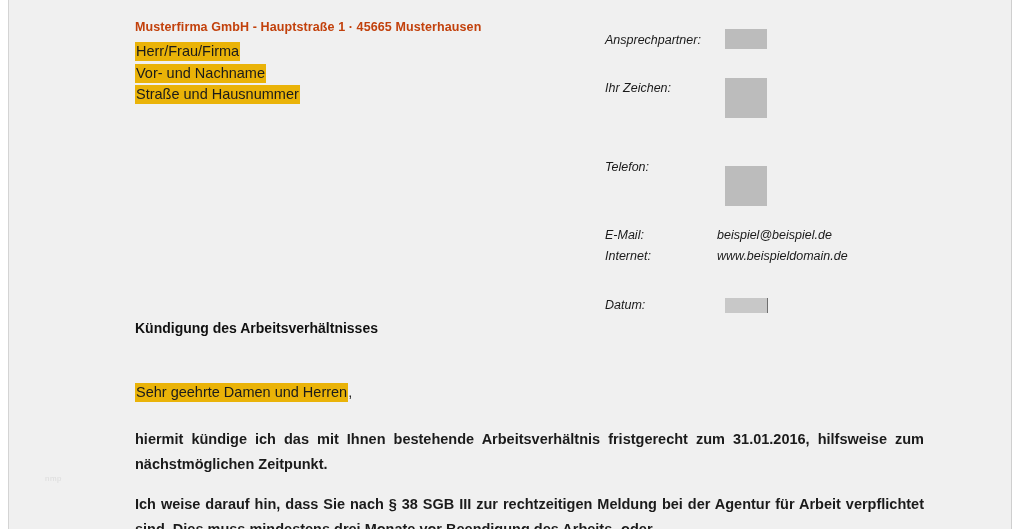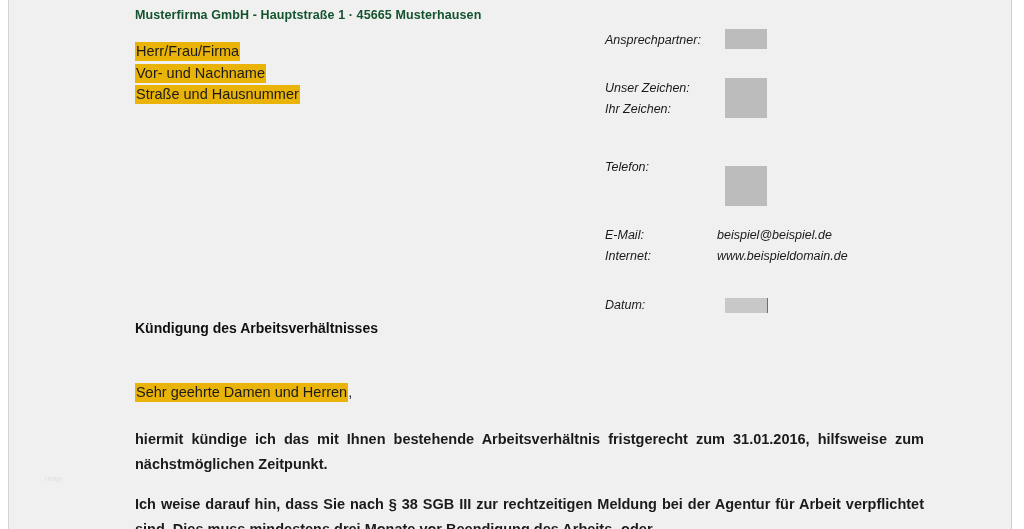--- a/index.html
+++ b/index.html
@@ -75,23 +75,23 @@
     top: 474px;
     font-size: 8px;
     color: #dcdcdc;
     letter-spacing: 0.5px;
   }
 
   
   .sender-line {
     position: absolute;
     left: 126px;
-    top: 8px;
+    top: 20px;
     font-size: 12.5px;
-    color: #14532d;
+    color: #c2410c;
     font-weight: bold;
     letter-spacing: 0.1px;
     white-space: nowrap;
   }
 
   
   .address-block {
     position: absolute;
     left: 126px;
     top: 41px;
@@ -216,23 +216,20 @@
         <div class="info-row">
           <span class="info-label">Ansprechpartner:</span>
         </div>
         <div class="boxwrap" style="top:-1px;">
           <span class="field-box fb-1"></span>
         </div>
       </div>
 
       <div class="info-group" style="height:60px;">
         <div class="info-row">
-          <span class="info-label">Unser Zeichen:</span>
-        </div>
-        <div class="info-row">
           <span class="info-label">Ihr Zeichen:</span>
         </div>
         <div class="boxwrap" style="top:0px;">
           <span class="field-box fb-2"></span>
         </div>
       </div>
 
       <div class="info-group" style="height:68px;">
         <div class="info-row" style="margin-top:19px;">
           <span class="info-label">Telefon:</span>

